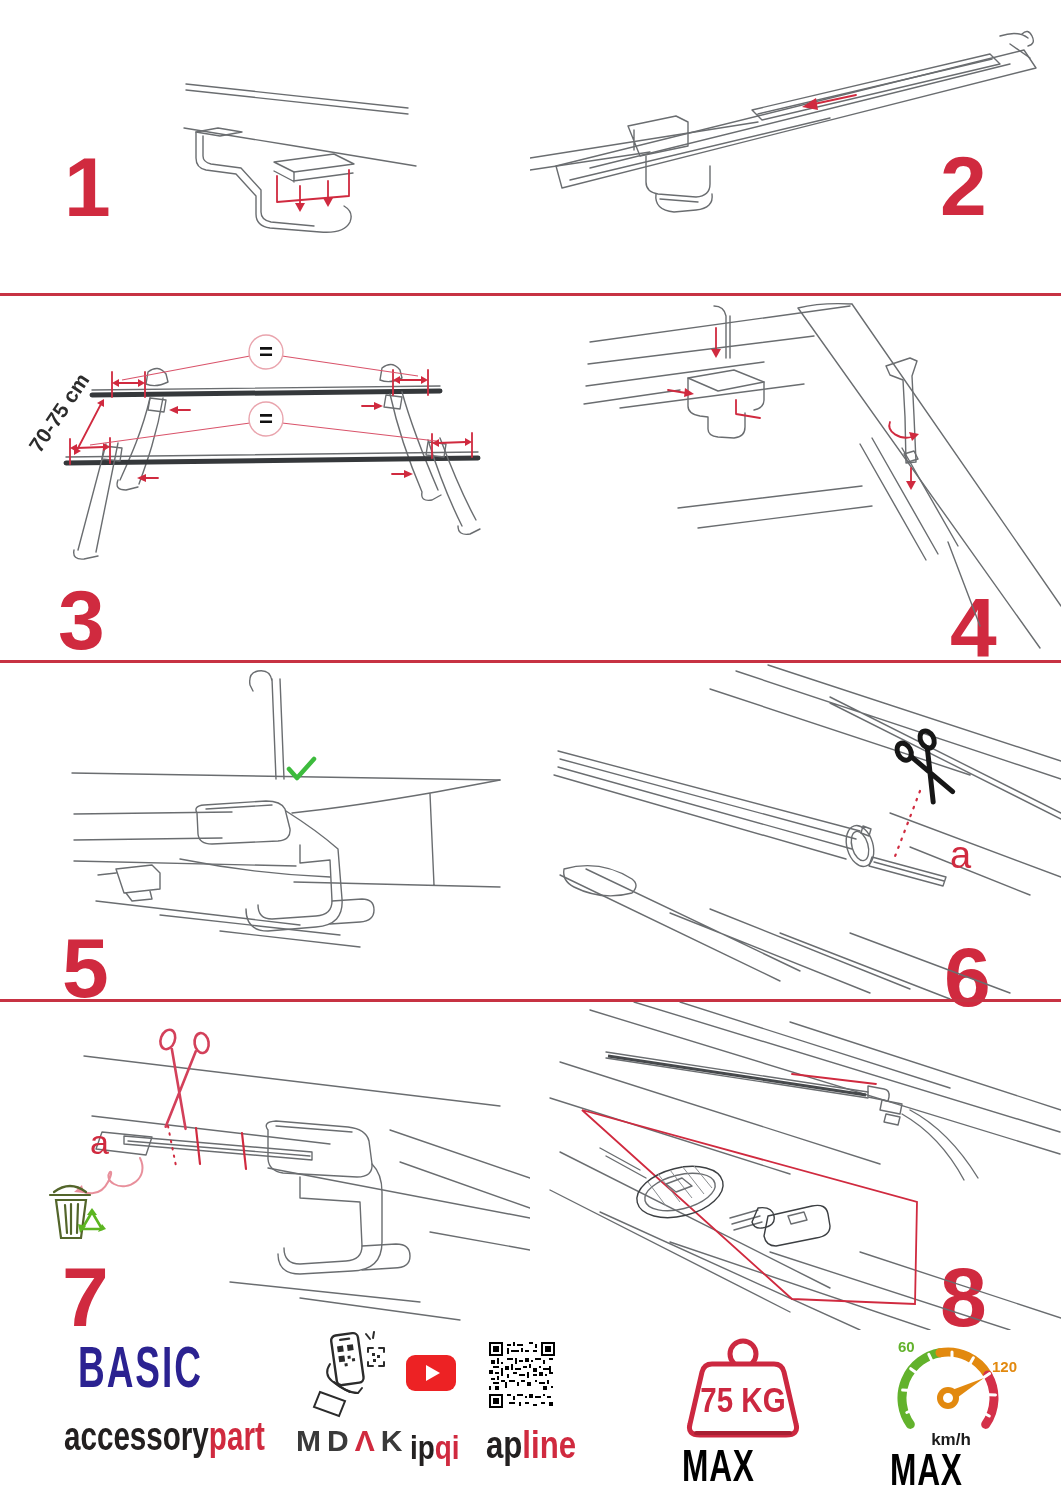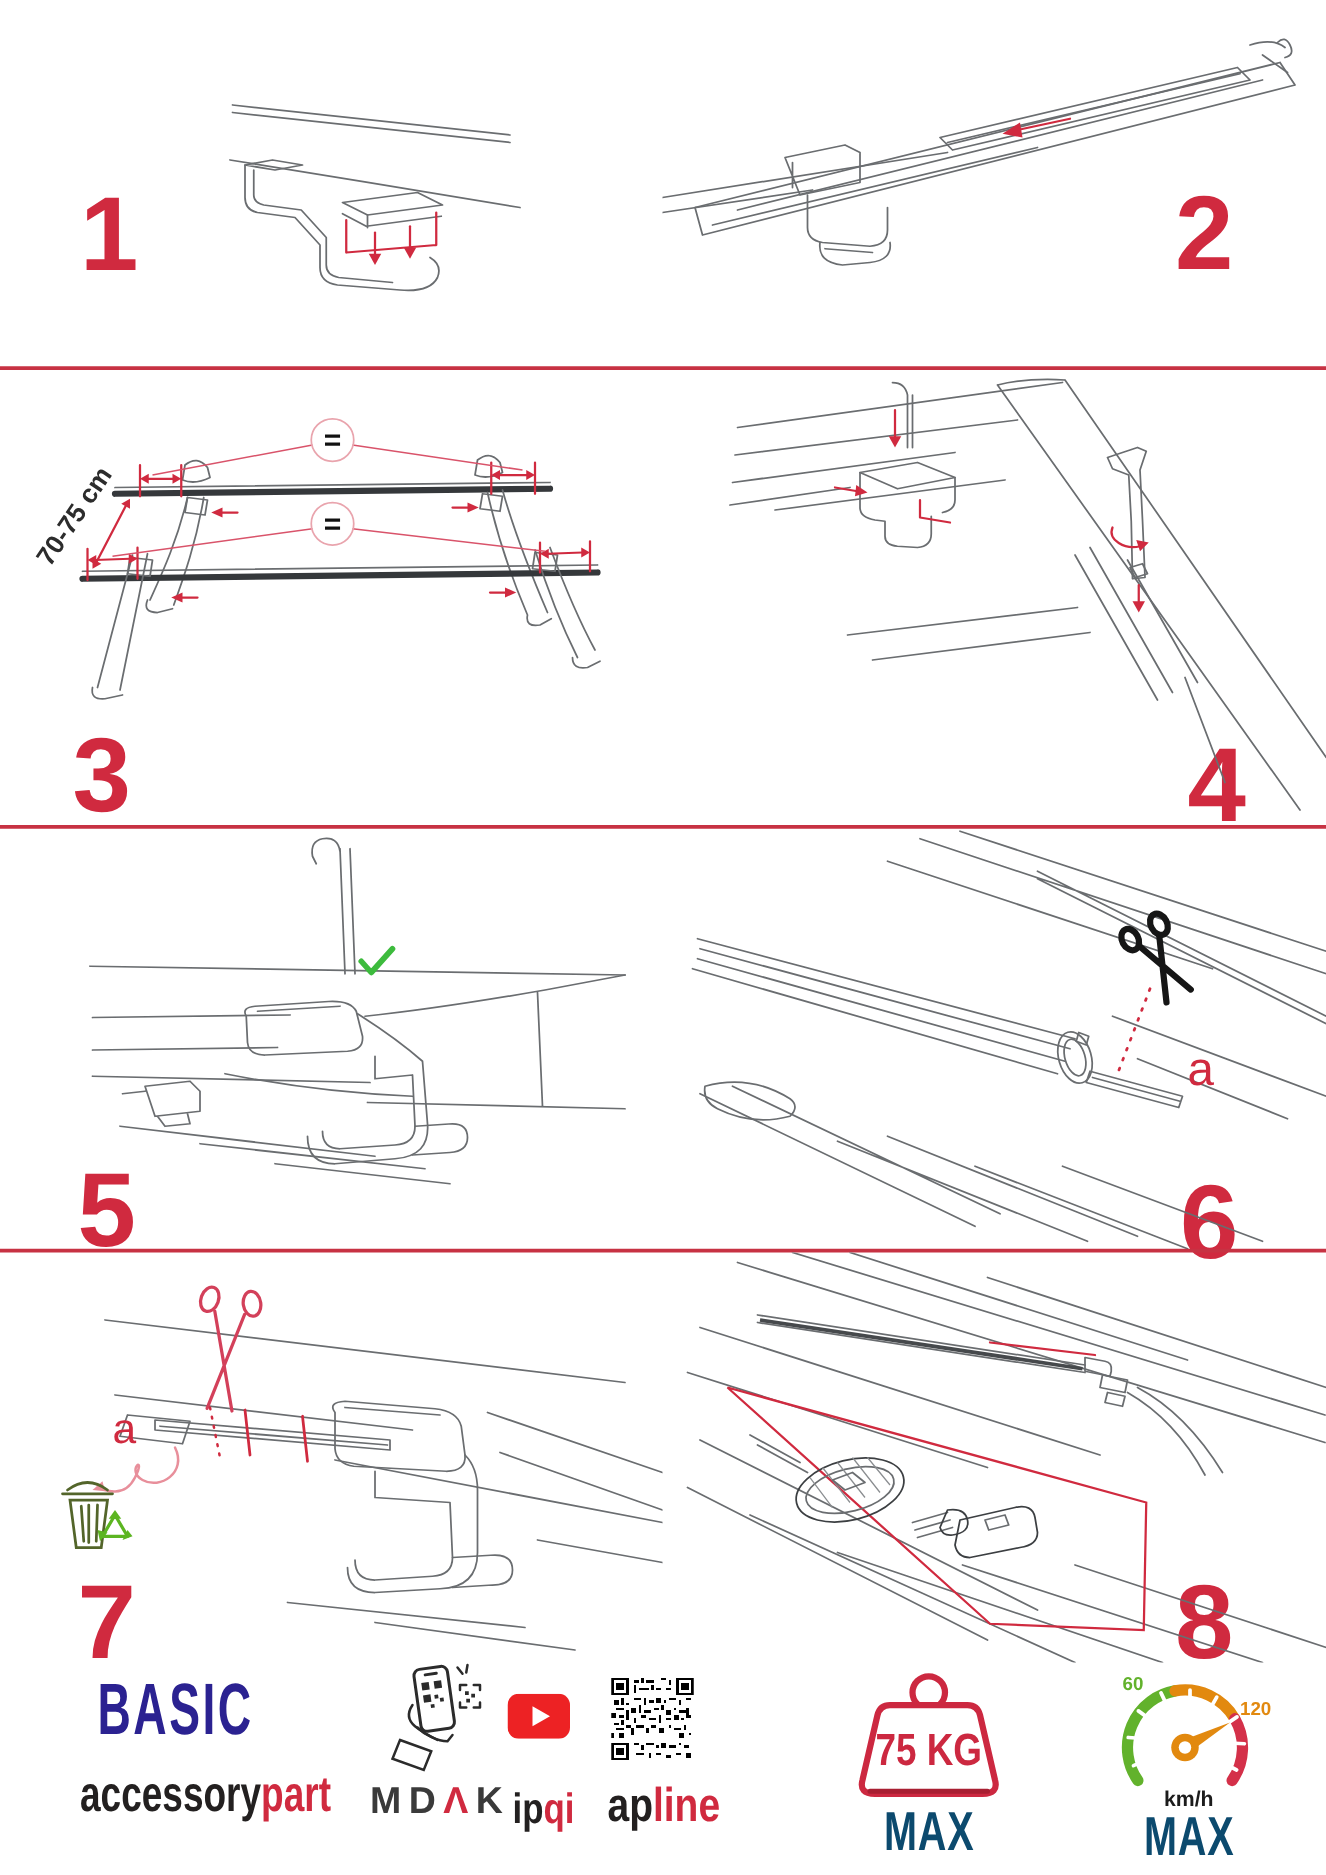--- a/index.html
+++ b/index.html
@@ -26,21 +26,21 @@
   .brand-ap .r{color:#d02a3f;}
   .mdak{position:absolute;left:296px;top:1424px;font-size:30px;font-weight:bold;color:#3a3a3a;
      letter-spacing:6px;white-space:nowrap;}
   .mdak .r{color:#d02a3f;}
   .ipqi{position:absolute;left:410px;top:1428px;font-size:34px;font-weight:bold;color:#232020;
      transform:scaleX(0.82);transform-origin:left top;white-space:nowrap;}
   .ipqi .r{color:#d02a3f;}
   .apline{position:absolute;left:486px;top:1424px;font-size:38px;font-weight:bold;color:#232020;
      transform:scaleX(0.82);transform-origin:left top;white-space:nowrap;}
   .apline .r{color:#d02a3f;}
-  .maxlab{position:absolute;width:150px;text-align:center;font-size:44px;font-weight:bold;color:#0c4a6e;
+  .maxlab{position:absolute;width:150px;font-size:44px;font-weight:bold;color:#000000;
      line-height:1;letter-spacing:1px;}
   .maxin{display:inline-block;transform:scaleX(0.72);transform-origin:center top;}
   .kmh{position:absolute;left:876px;top:1430px;width:150px;text-align:center;font-size:17px;
      color:#1c1c1c;font-weight:bold;}
   .wkg{font-family:"Liberation Sans",sans-serif;font-weight:bold;}
 </style>
 </head>
 <body>
 
 <div class="page">

